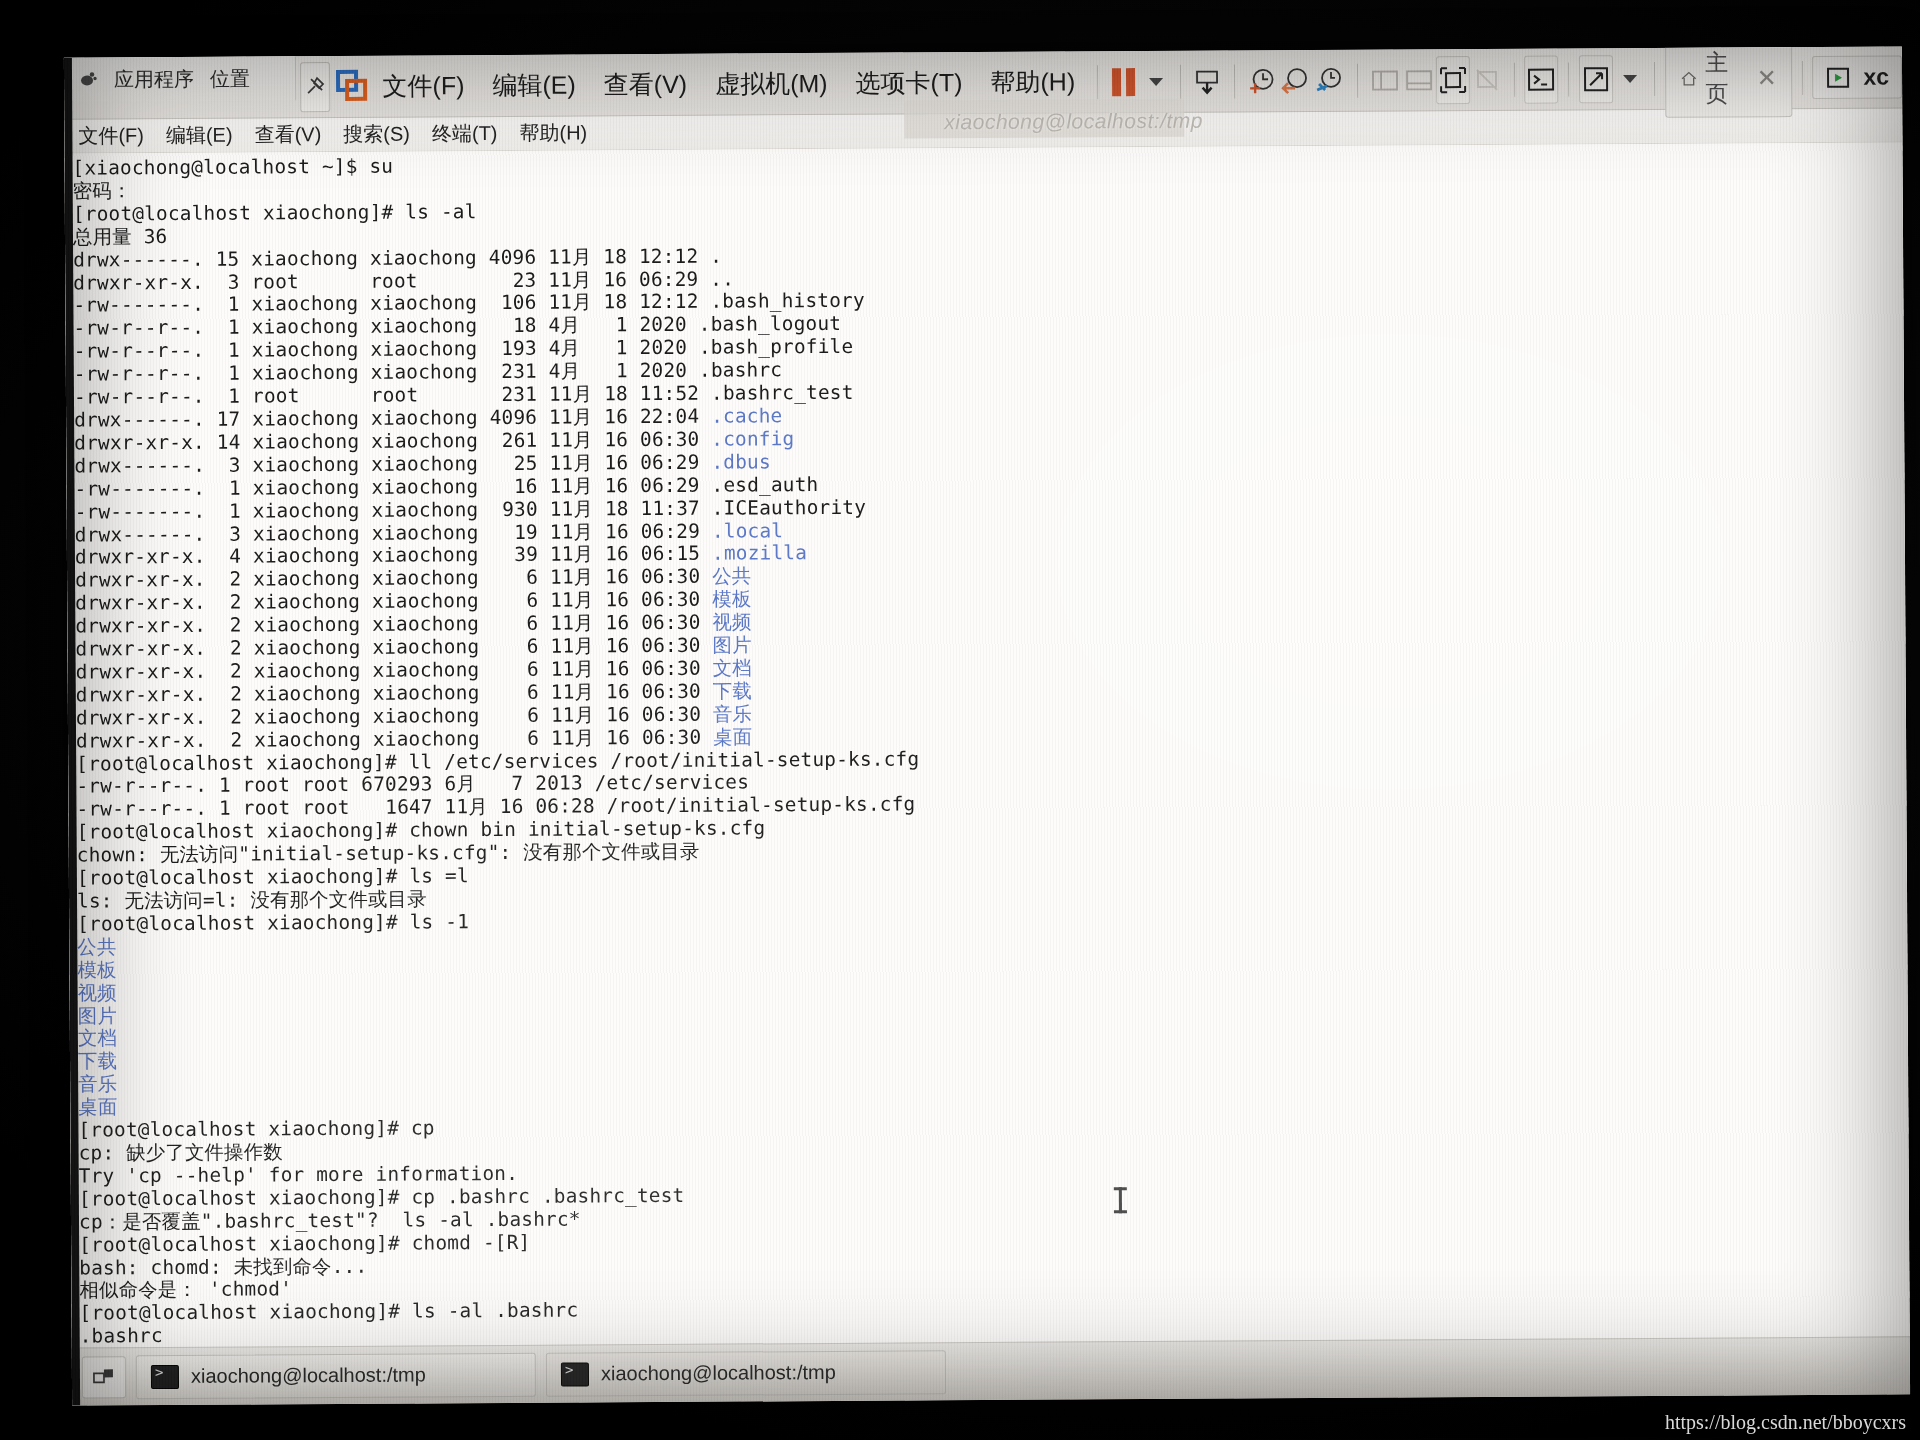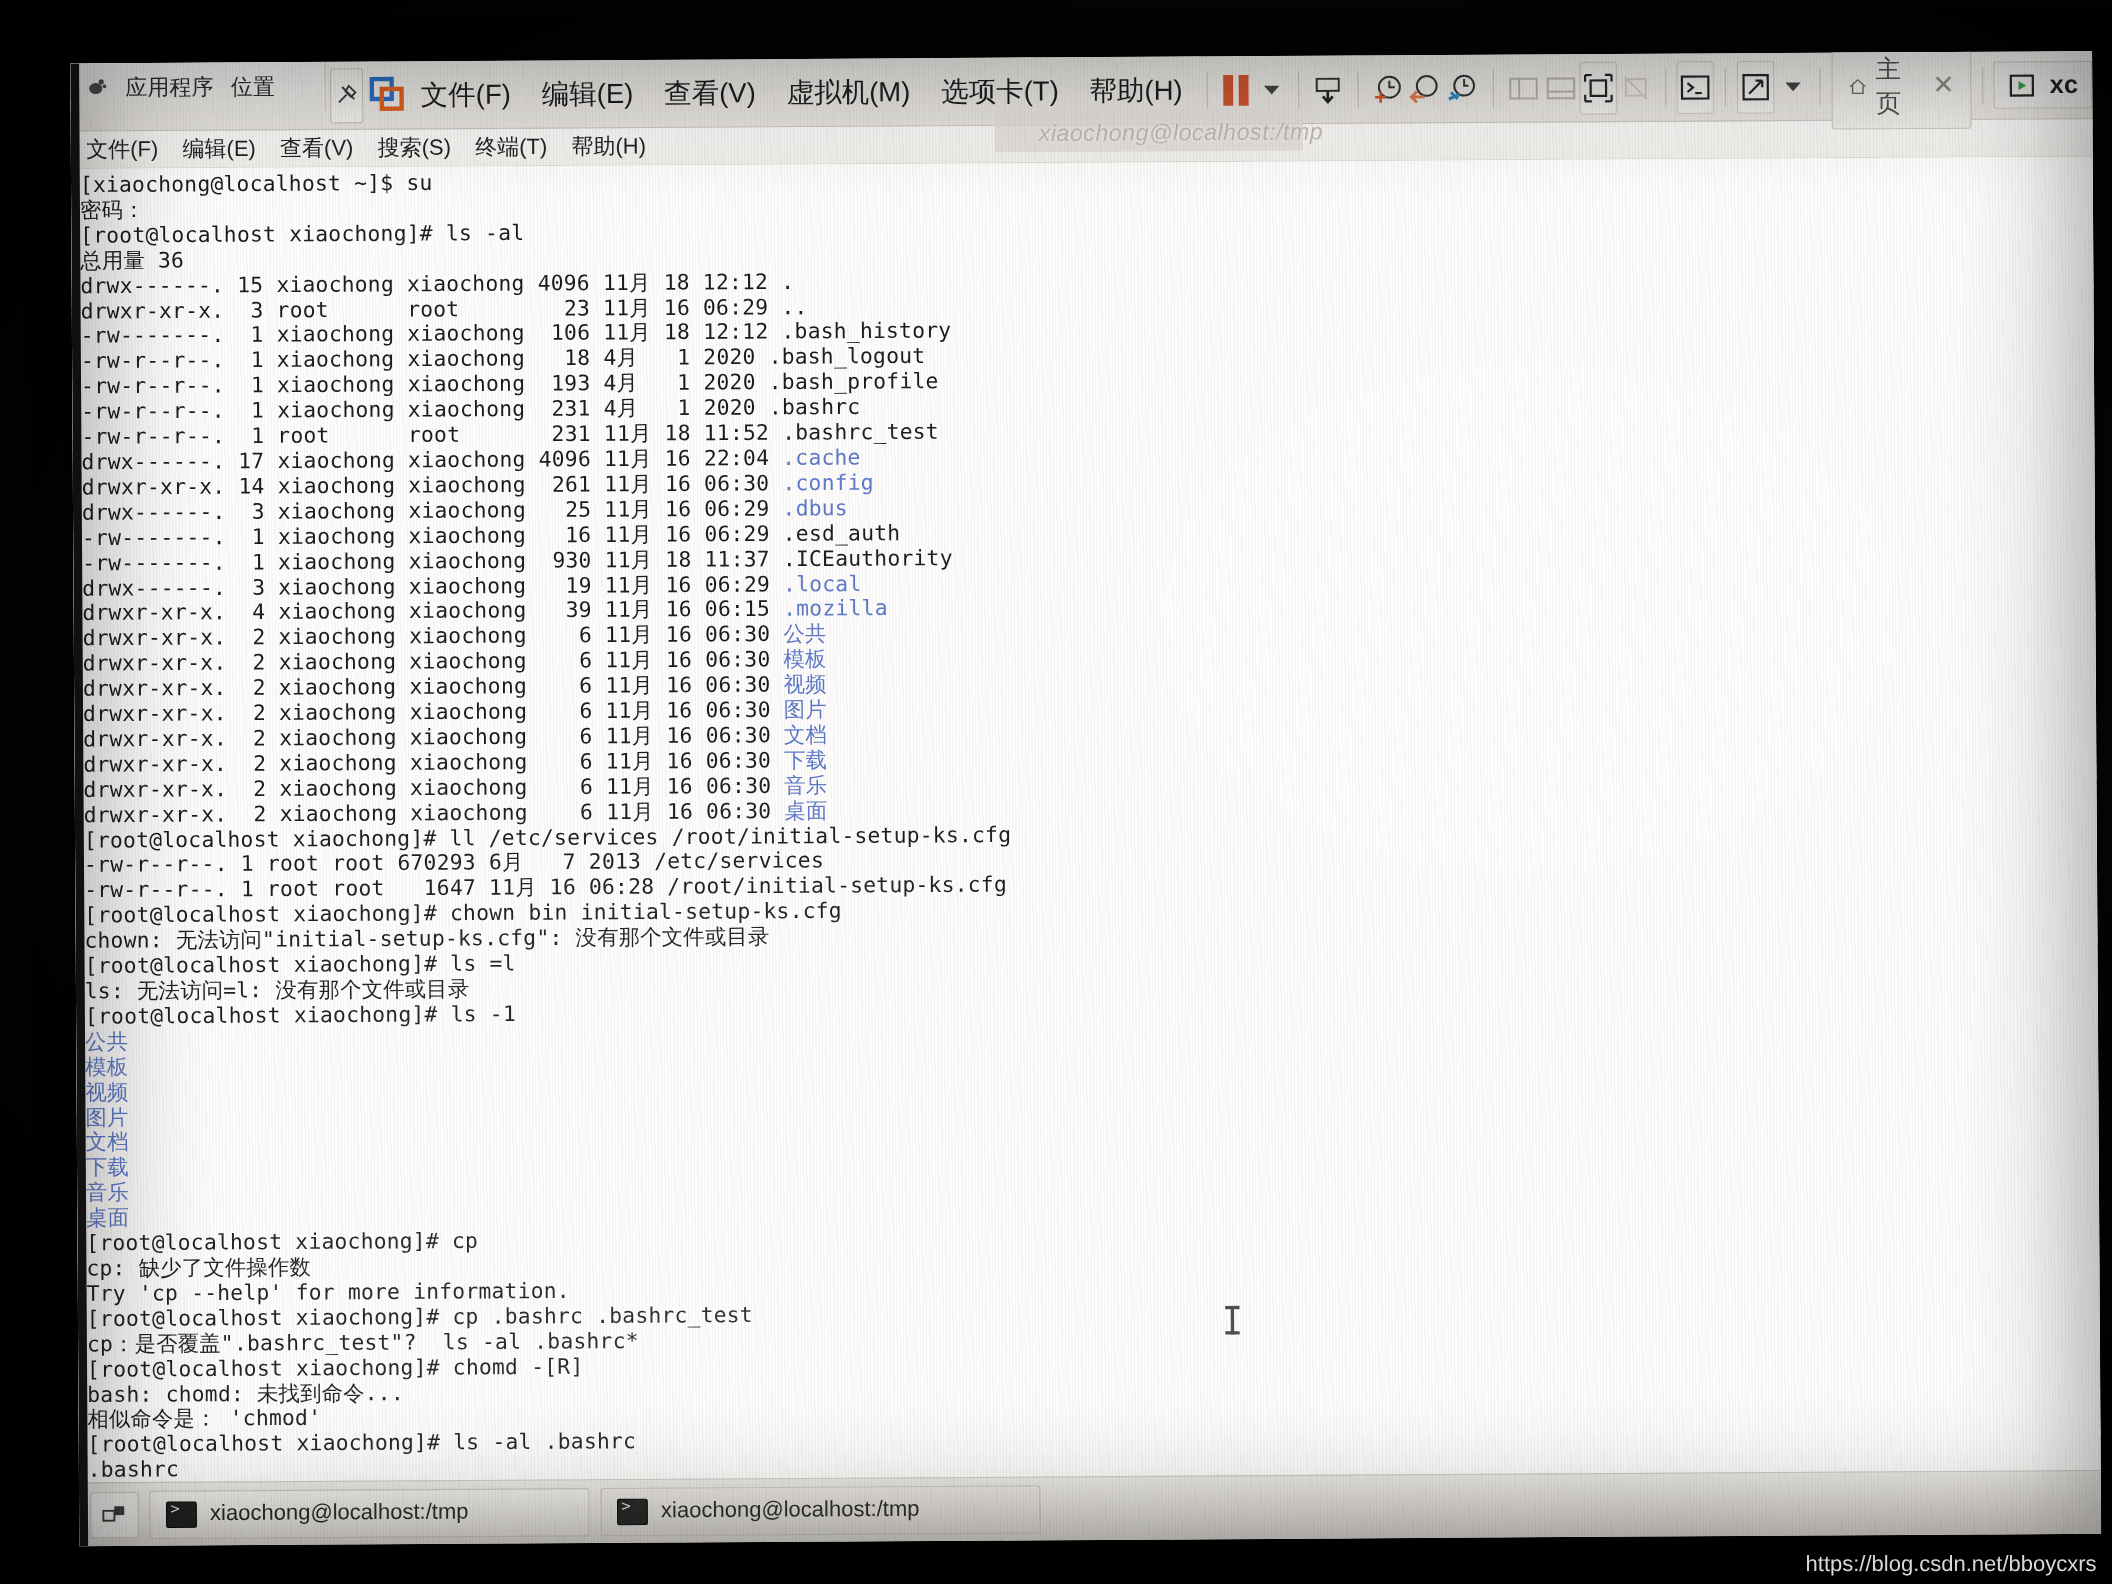--- a/index.html
+++ b/index.html
@@ -175,21 +175,21 @@
     position:relative;flex:none;
   }
   .term-ico:after{
     content:">";position:absolute;left:3px;top:-2px;color:#dcdcdc;font-size:14px;
     font-family:"DejaVu Sans Mono",monospace;
   }
   
   .watermark{
     position:absolute;right:14px;bottom:6px;z-index:95;
     font-size:20px;color:#d9d9d9;
-    font-family:Liberation Sans, sans-serif;
+    font-family:Liberation Serif, serif;
     text-shadow:0 1px 2px rgba(0,0,0,.6);
   }
   .svg-ico{display:block;}
 </style>
 </head>
 <body>
 
 <div id="photo">
   <div id="screen">
 

